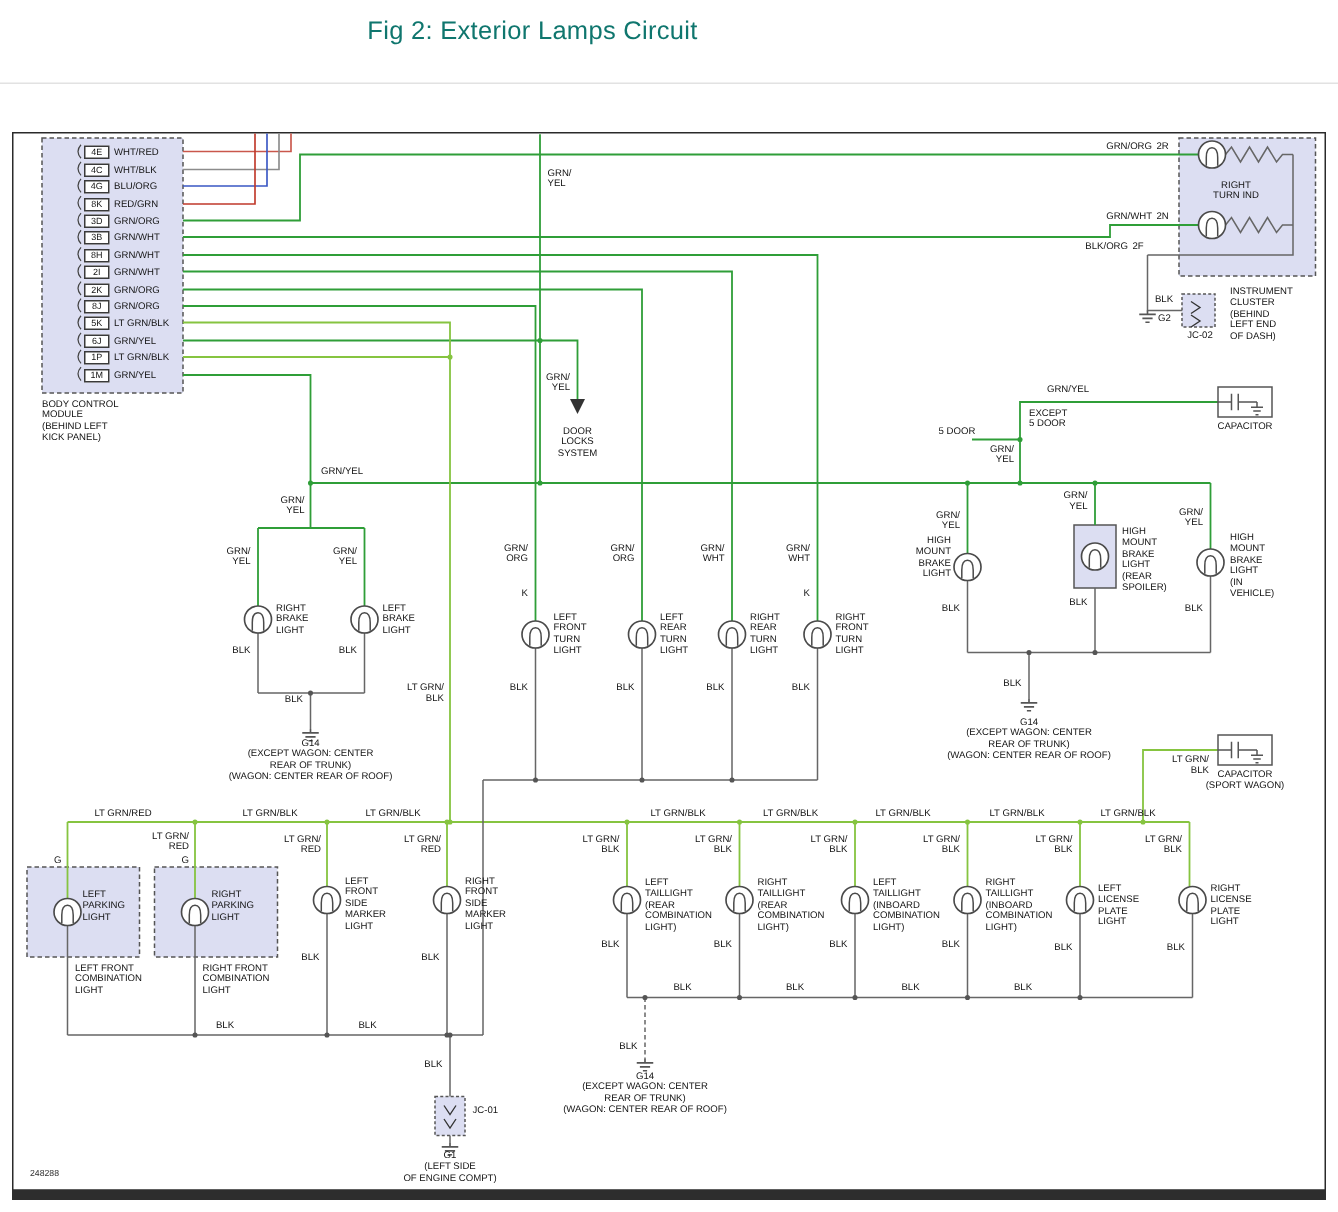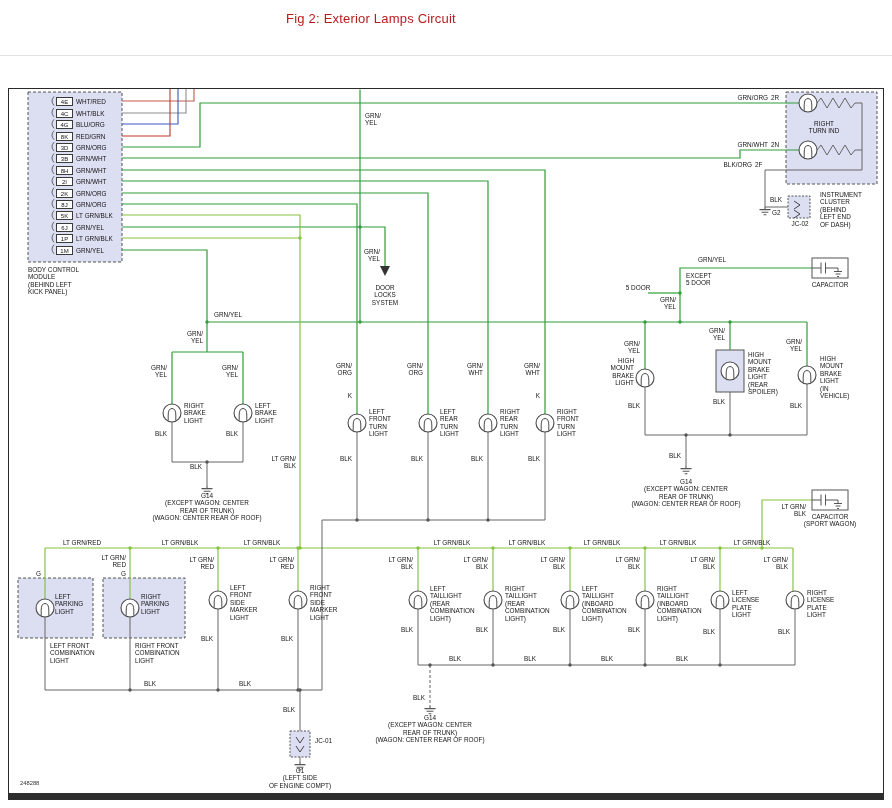--- a/index.html
+++ b/index.html
@@ -1,18 +1,18 @@
 <!DOCTYPE html>
 <html><head>
 <meta charset="utf-8">
 <style>
   *{margin:0;padding:0;box-sizing:border-box}
   html,body{background:#fff}
   body{width:892px;height:808px;position:relative;overflow:hidden;font-family:"Liberation Sans",sans-serif}
-  .title{position:absolute;left:371px;top:11px;transform:translateX(-50%);font-size:13px;color:#b91c1c;letter-spacing:.2px;white-space:pre}
+  .title{position:absolute;left:355px;top:11px;transform:translateX(-50%);font-size:17px;color:#0f766e;letter-spacing:.2px;white-space:pre}
   .hr{position:absolute;left:0;top:55px;width:892px;border-top:1px solid #e2e2e2}
   .frame{position:absolute;left:8px;top:88px;width:876px;height:706px;border:1.4px solid #2a2a2a}
   .botbar{position:absolute;left:8px;top:793px;width:876px;height:7px;background:#2d2d2d}
   .t{position:absolute;font-size:6.4px;line-height:1.16;color:#141414;white-space:pre}
   .tc{text-align:center;transform:translateX(-50%)}
   .tr{text-align:right;transform:translateX(-100%)}
   .small{font-size:5.8px;color:#333}
   svg.wires{position:absolute;left:0;top:0}
   .bcm-row{position:absolute;left:56px;display:flex;align-items:center;gap:3px;height:10px}
   .pinbox{width:17px;height:9px;line-height:8px;border:1px solid #3a3a3a;background:#fff;text-align:center;font-size:6px;color:#141414}

